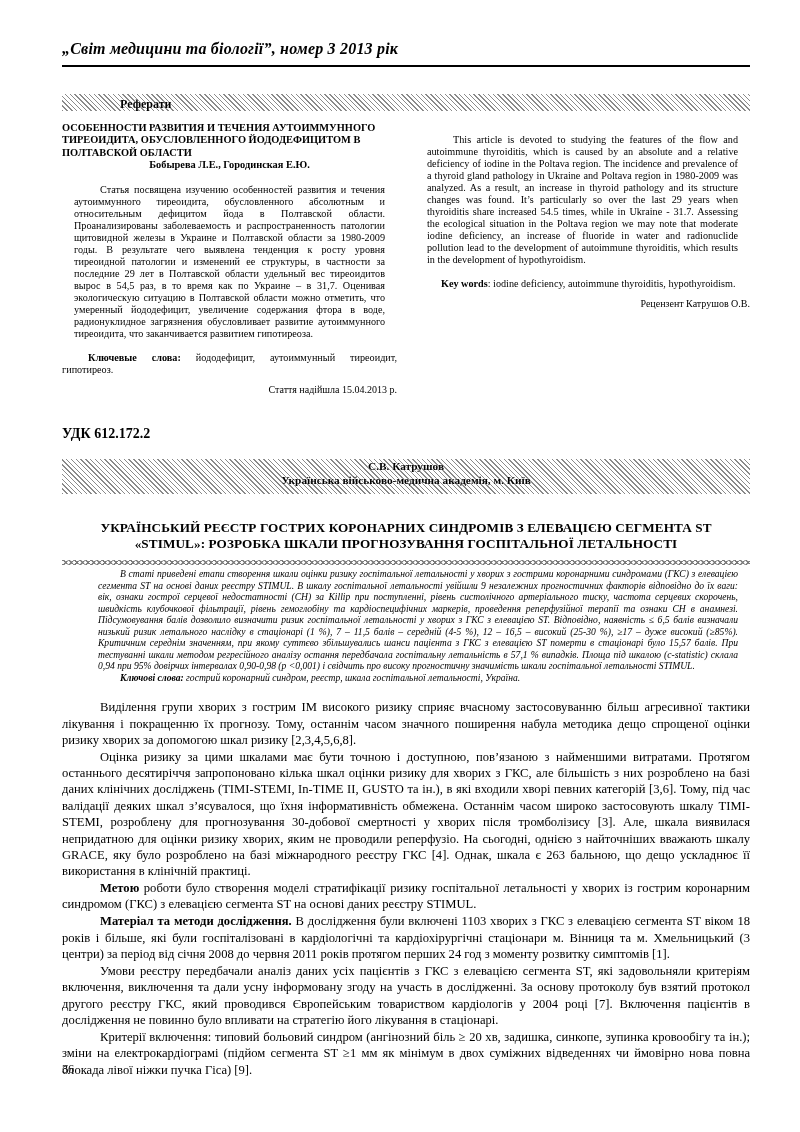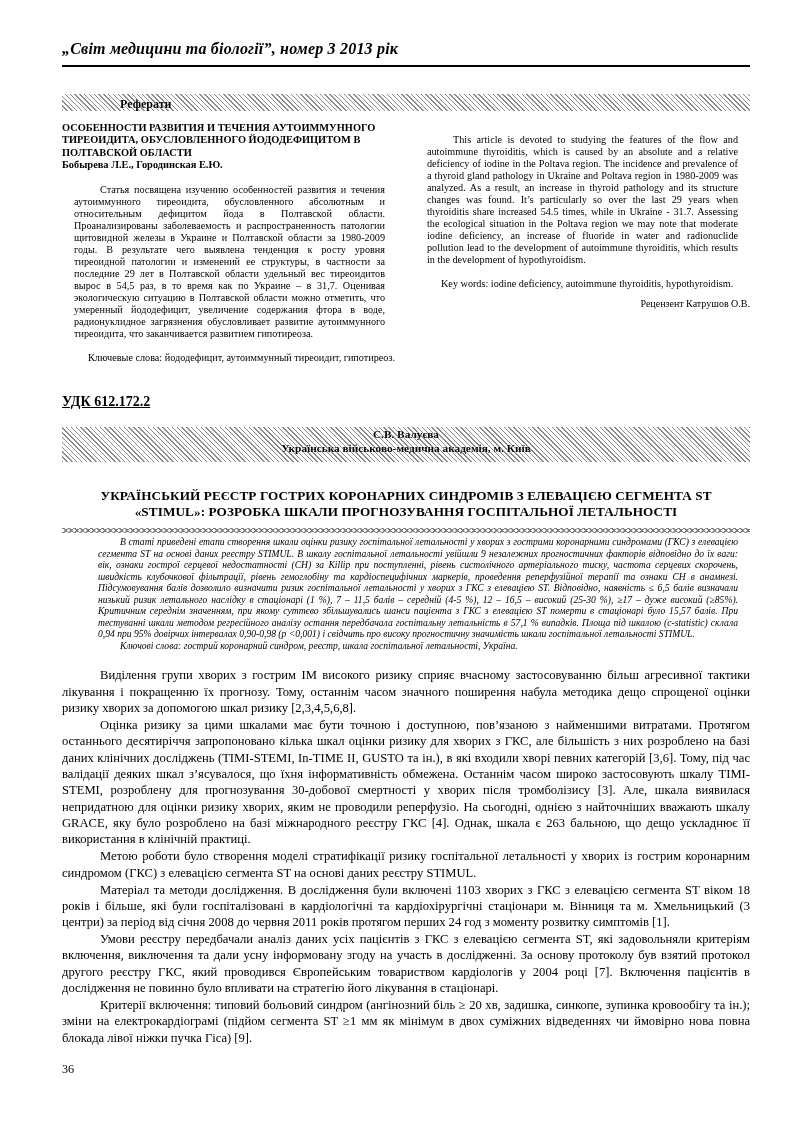--- a/index.html
+++ b/index.html
@@ -90,49 +90,48 @@
     text-align: justify;
   }
   .abs-title {
     text-align: left;
     font-weight: bold;
     font-size: 10.4px;
     line-height: 1.2;
     margin-bottom: 0;
   }
   .abs-authors {
-    text-align: left;
+    text-align: center;
     font-weight: bold;
     font-size: 10.4px;
     margin-bottom: 11px;
   }
   .abs-body {
     text-indent: 26px;
     text-align: justify;
     margin: 12px;
   }
   .abs-keys {
     text-indent: 26px;
     text-align: justify;
     margin: 0;
   }
-  .bold { font-weight: normal; }
+  .bold { font-weight: bold; }
   .abs-foot {
     text-align: right;
     margin-top: 8px;
     font-size: 10px;
   }
 
   
   .udc {
     font-weight: bold;
     font-size: 14px;
     margin-top: 30px;
     margin-bottom: 17px;
-    text-decoration: underline;
   }
 
   
   .art-title {
     text-align: center;
     font-weight: bold;
     font-size: 13.2px;
     line-height: 1.22;
     margin-top: 26px;
     margin-bottom: 8px;
@@ -193,34 +192,35 @@
       <span class="hatch-title">Реферати</span>
     </div>
 
     <div class="abs-cols">
 
       <div class="abs-col">
         <div class="abs-title">ОСОБЕННОСТИ РАЗВИТИЯ И ТЕЧЕНИЯ АУТОИММУННОГО ТИРЕОИДИТА, ОБУСЛОВЛЕННОГО ЙОДОДЕФИЦИТОМ В ПОЛТАВСКОЙ ОБЛАСТИ</div>
         <div class="abs-authors">Бобырева Л.Е., Городинская Е.Ю.</div>
         <p class="abs-body">Статья посвящена изучению особенностей развития и течения аутоиммунного тиреоидита, обусловленного абсолютным и относительным дефицитом йода в Полтавской области. Проанализированы заболеваемость и распространенность патологии щитовидной железы в Украине и Полтавской области за 1980-2009 годы. В результате чего выявлена тенденция к росту уровня тиреоидной патологии и изменений ее структуры, в частности за последние 29 лет в Полтавской области удельный вес тиреоидитов вырос в 54,5 раз, в то время как по Украине – в 31,7. Оценивая экологическую ситуацию в Полтавской области можно отметить, что умеренный йододефицит, увеличение содержания фтора в воде, радионуклидное загрязнения обусловливает развитие аутоиммунного тиреоидита, что заканчивается  развитием гипотиреоза.</p>
         <p class="abs-keys"><span class="bold">Ключевые слова:</span><span> йододефицит, аутоиммунный тиреоидит, гипотиреоз.</span></p>
+        <div class="abs-foot">Стаття надійшла 15.04.2013 р.</div>
       </div>
 
       <div class="abs-col">
         <p class="abs-body">This article is devoted to studying the features of the flow and autoimmune thyroiditis, which is caused by an absolute and a relative deficiency of iodine in the Poltava region. The incidence and prevalence of a thyroid gland pathology in Ukraine and Poltava region in 1980-2009 was analyzed. As a result, an increase in thyroid pathology and its structure changes was found. It’s particularly so over the last 29 years when thyroiditis share increased 54.5 times, while in Ukraine - 31.7. Assessing the ecological situation in the Poltava region we may note that moderate iodine deficiency, an increase of fluoride in water and radionuclide pollution lead to the development of autoimmune thyroiditis, which results in the development of hypothyroidism.</p>
         <p class="abs-keys"><span class="bold">Key words</span><span>: iodine deficiency, autoimmune thyroiditis, hypothyroidism.</span></p>
         <div class="abs-foot">Рецензент Катрушов О.В.</div>
       </div>
 
     </div>
 
     <div class="udc">УДК 612.172.2</div>
 
     <div class="hatch-band tall">
-      <div class="hatch-center">С.В. Валуєва</div>
+      <div class="hatch-center">С.В. Катрушов</div>
       <div class="hatch-center">Українська військово-медична академія, м. Київ</div>
     </div>
 
     <div class="art-title">
       <div>УКРАЇНСЬКИЙ РЕЄСТР ГОСТРИХ КОРОНАРНИХ СИНДРОМІВ З ЕЛЕВАЦІЄЮ СЕГМЕНТА ST</div>
       <div>«STIMUL»: РОЗРОБКА ШКАЛИ ПРОГНОЗУВАННЯ ГОСПІТАЛЬНОЇ ЛЕТАЛЬНОСТІ</div>
     </div>
 
     <div class="wavy"></div>
 

